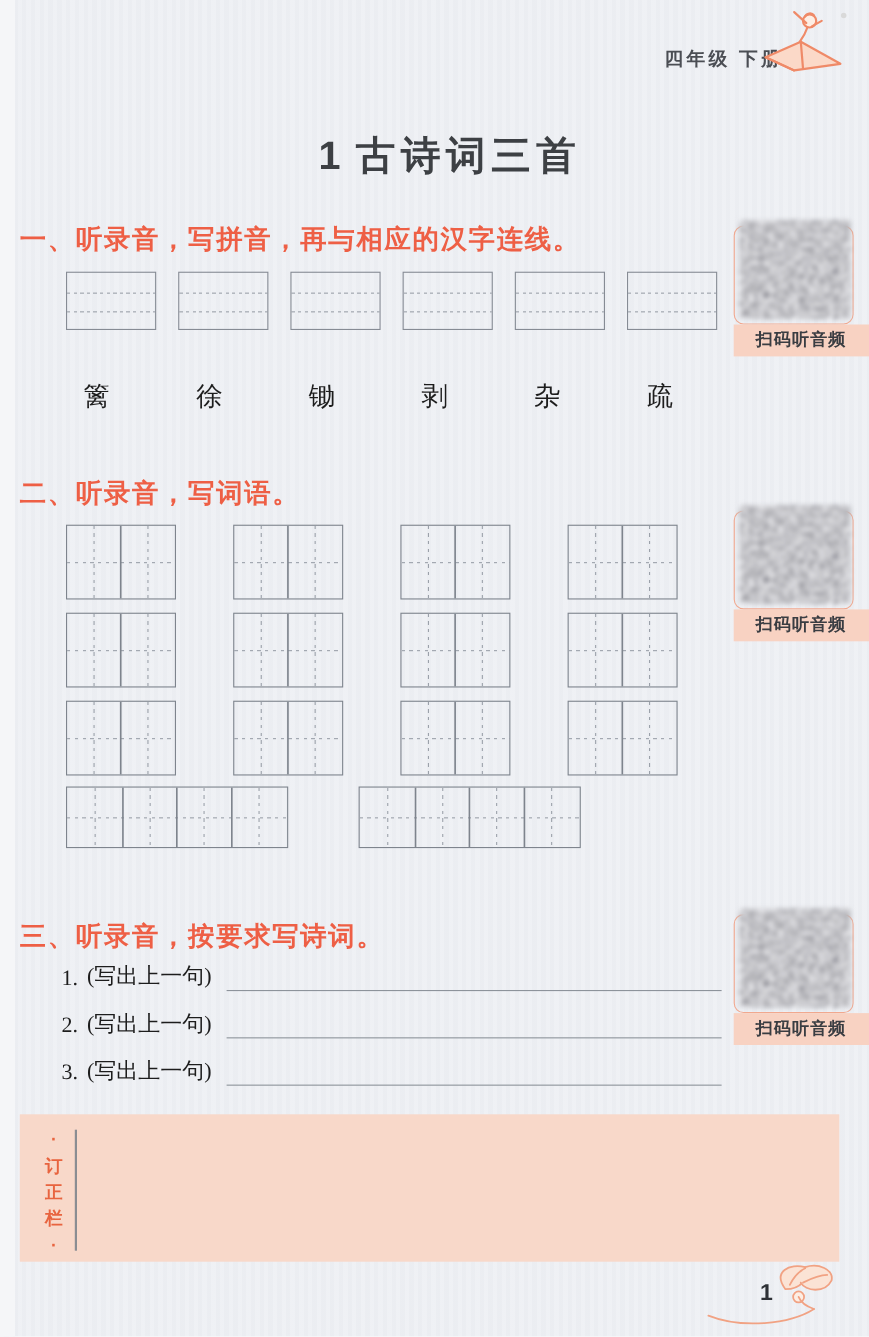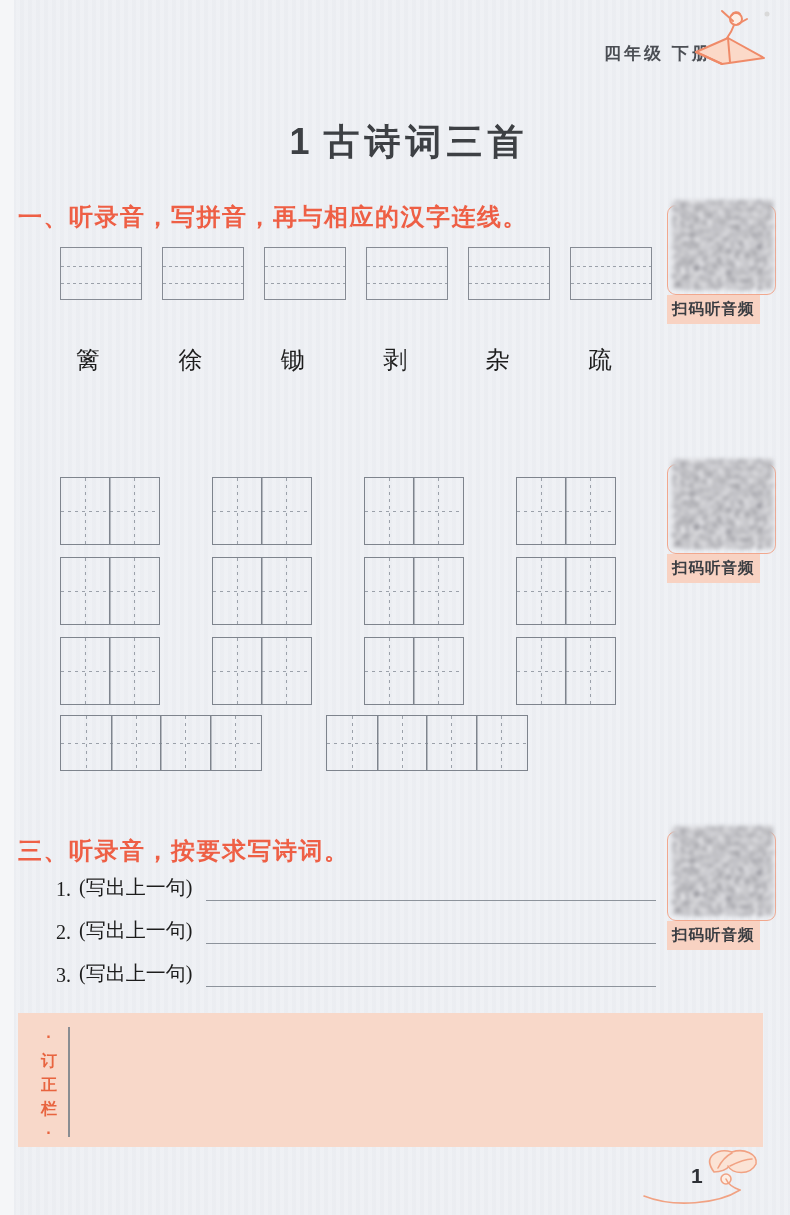--- a/index.html
+++ b/index.html
@@ -34,21 +34,21 @@
     justify-content:space-between; font-family:"Liberation Serif","DejaVu Serif",serif;
     font-size:24px; color:#1d1d1d;}
   
   .qr{position:absolute; width:101px; height:90px;}
   #qr1{left:672px; top:200px;} #qr2{left:672px; top:459px;} #qr3{left:672px; top:826px;}
   .qr::before{content:""; position:absolute; left:-5px; top:5px; right:-3px; bottom:-5px;
     border:1.5px solid #f2a78d; border-radius:9px;}
   .qr svg{position:relative; width:100%; height:100%; display:block;
     filter:blur(2.3px) brightness(1.1) contrast(.8); border-radius:3px;}
   .qr-label{position:absolute; left:667px; background:#f8d2c2; color:#3a3d42;
-    font-weight:bold; font-size:15.5px; letter-spacing:1px; padding:4px 5px;}
+    font-weight:bold; font-size:15.5px; letter-spacing:1px; padding:4px 20px;}
   #ql1{top:295px;} #ql2{top:554px;} #ql3{top:921px;}
   
   .grid-row{position:absolute; left:60px; display:flex; gap:52px;}
   #gr1{top:477px;} #gr2{top:557px;} #gr3{top:637px;}
   .box2{width:100px; height:68px; border:1.5px solid #7e848d; box-sizing:border-box;
     background:
       linear-gradient(#7e848d,#7e848d) 50% 0/1.5px 100% no-repeat,
       repeating-linear-gradient(to right,#9ba1aa 0 3px,transparent 3px 7px) 0 50%/100% 1px no-repeat,
       repeating-linear-gradient(to bottom,#9ba1aa 0 3px,transparent 3px 7px) 25% 0/1px 100% no-repeat,
       repeating-linear-gradient(to bottom,#9ba1aa 0 3px,transparent 3px 7px) 75% 0/1px 100% no-repeat;}
@@ -139,20 +139,21 @@
     <span>疏</span>
   </div>
 
   <div id="qr1" class="qr">
     <svg viewBox="0 0 101 90" preserveAspectRatio="none">
         <rect width="101" height="90" filter="url(#qrn)"></rect>
       </svg>
   </div>
   <div id="ql1" class="qr-label">扫码听音频</div>
 
+  <div id="h2" class="sec-head">二、听录音，写词语。</div>
   <div id="gr1" class="grid-row">
     <div class="box2"></div>
     <div class="box2"></div>
     <div class="box2"></div>
     <div class="box2"></div>
   </div>
   <div id="gr2" class="grid-row">
     <div class="box2"></div>
     <div class="box2"></div>
     <div class="box2"></div>

